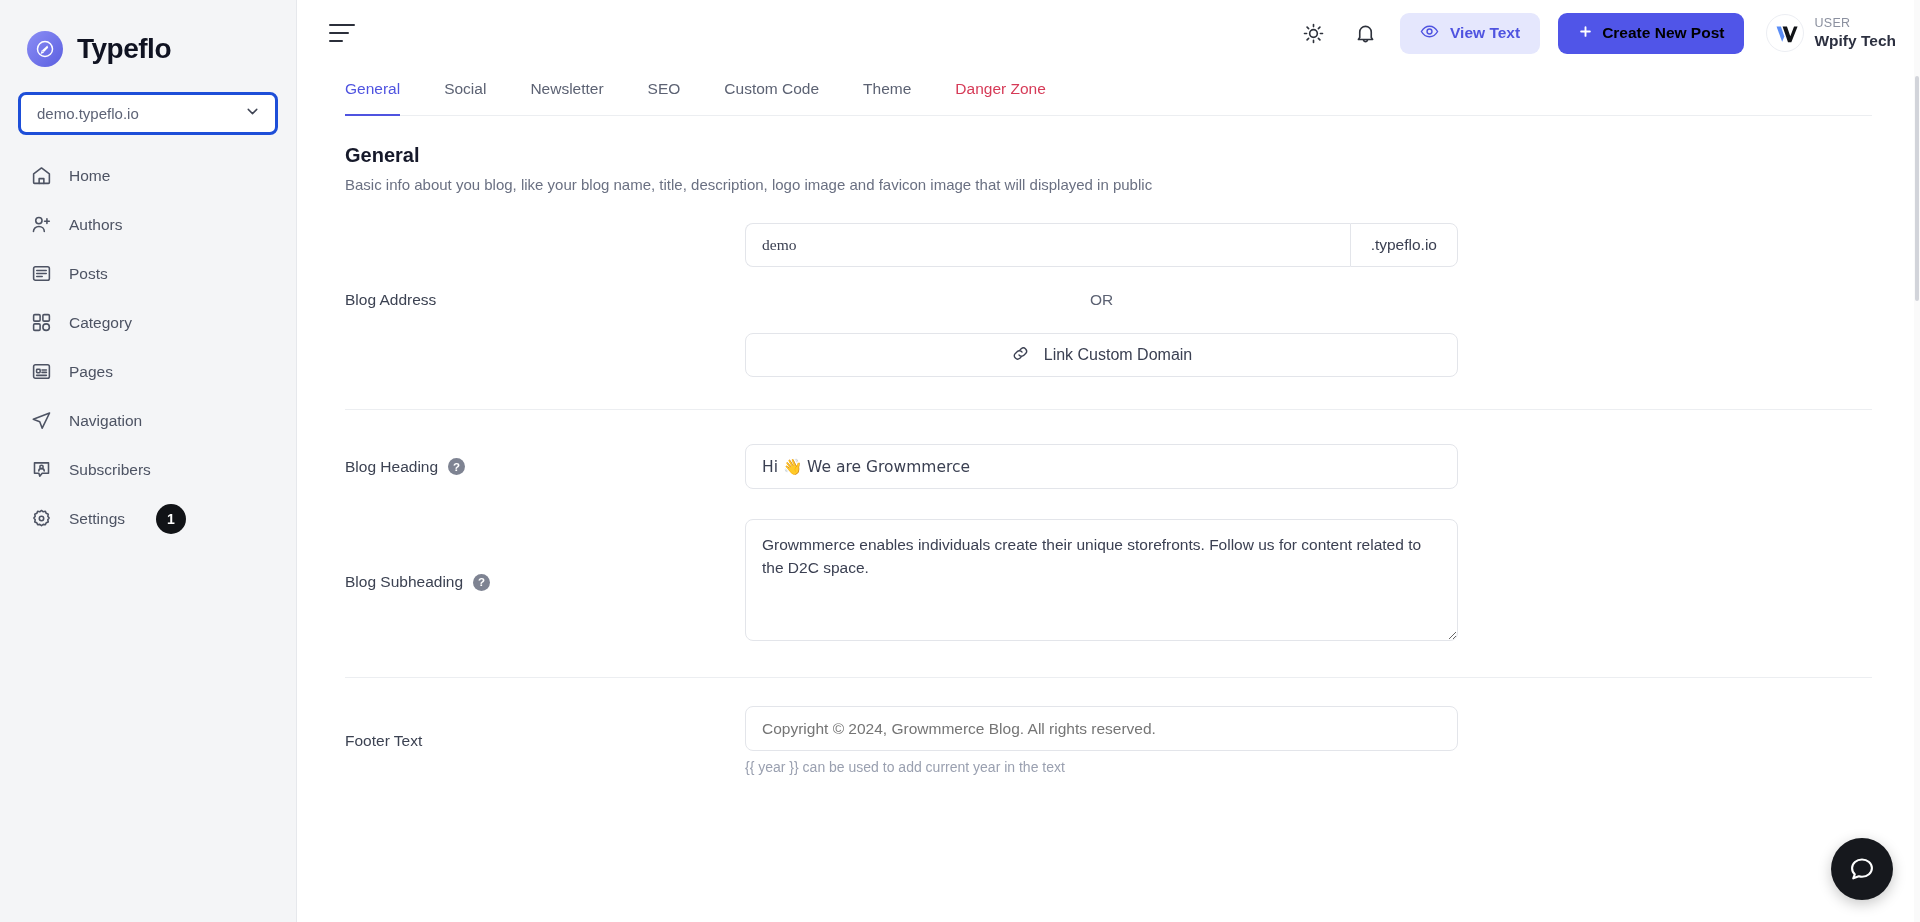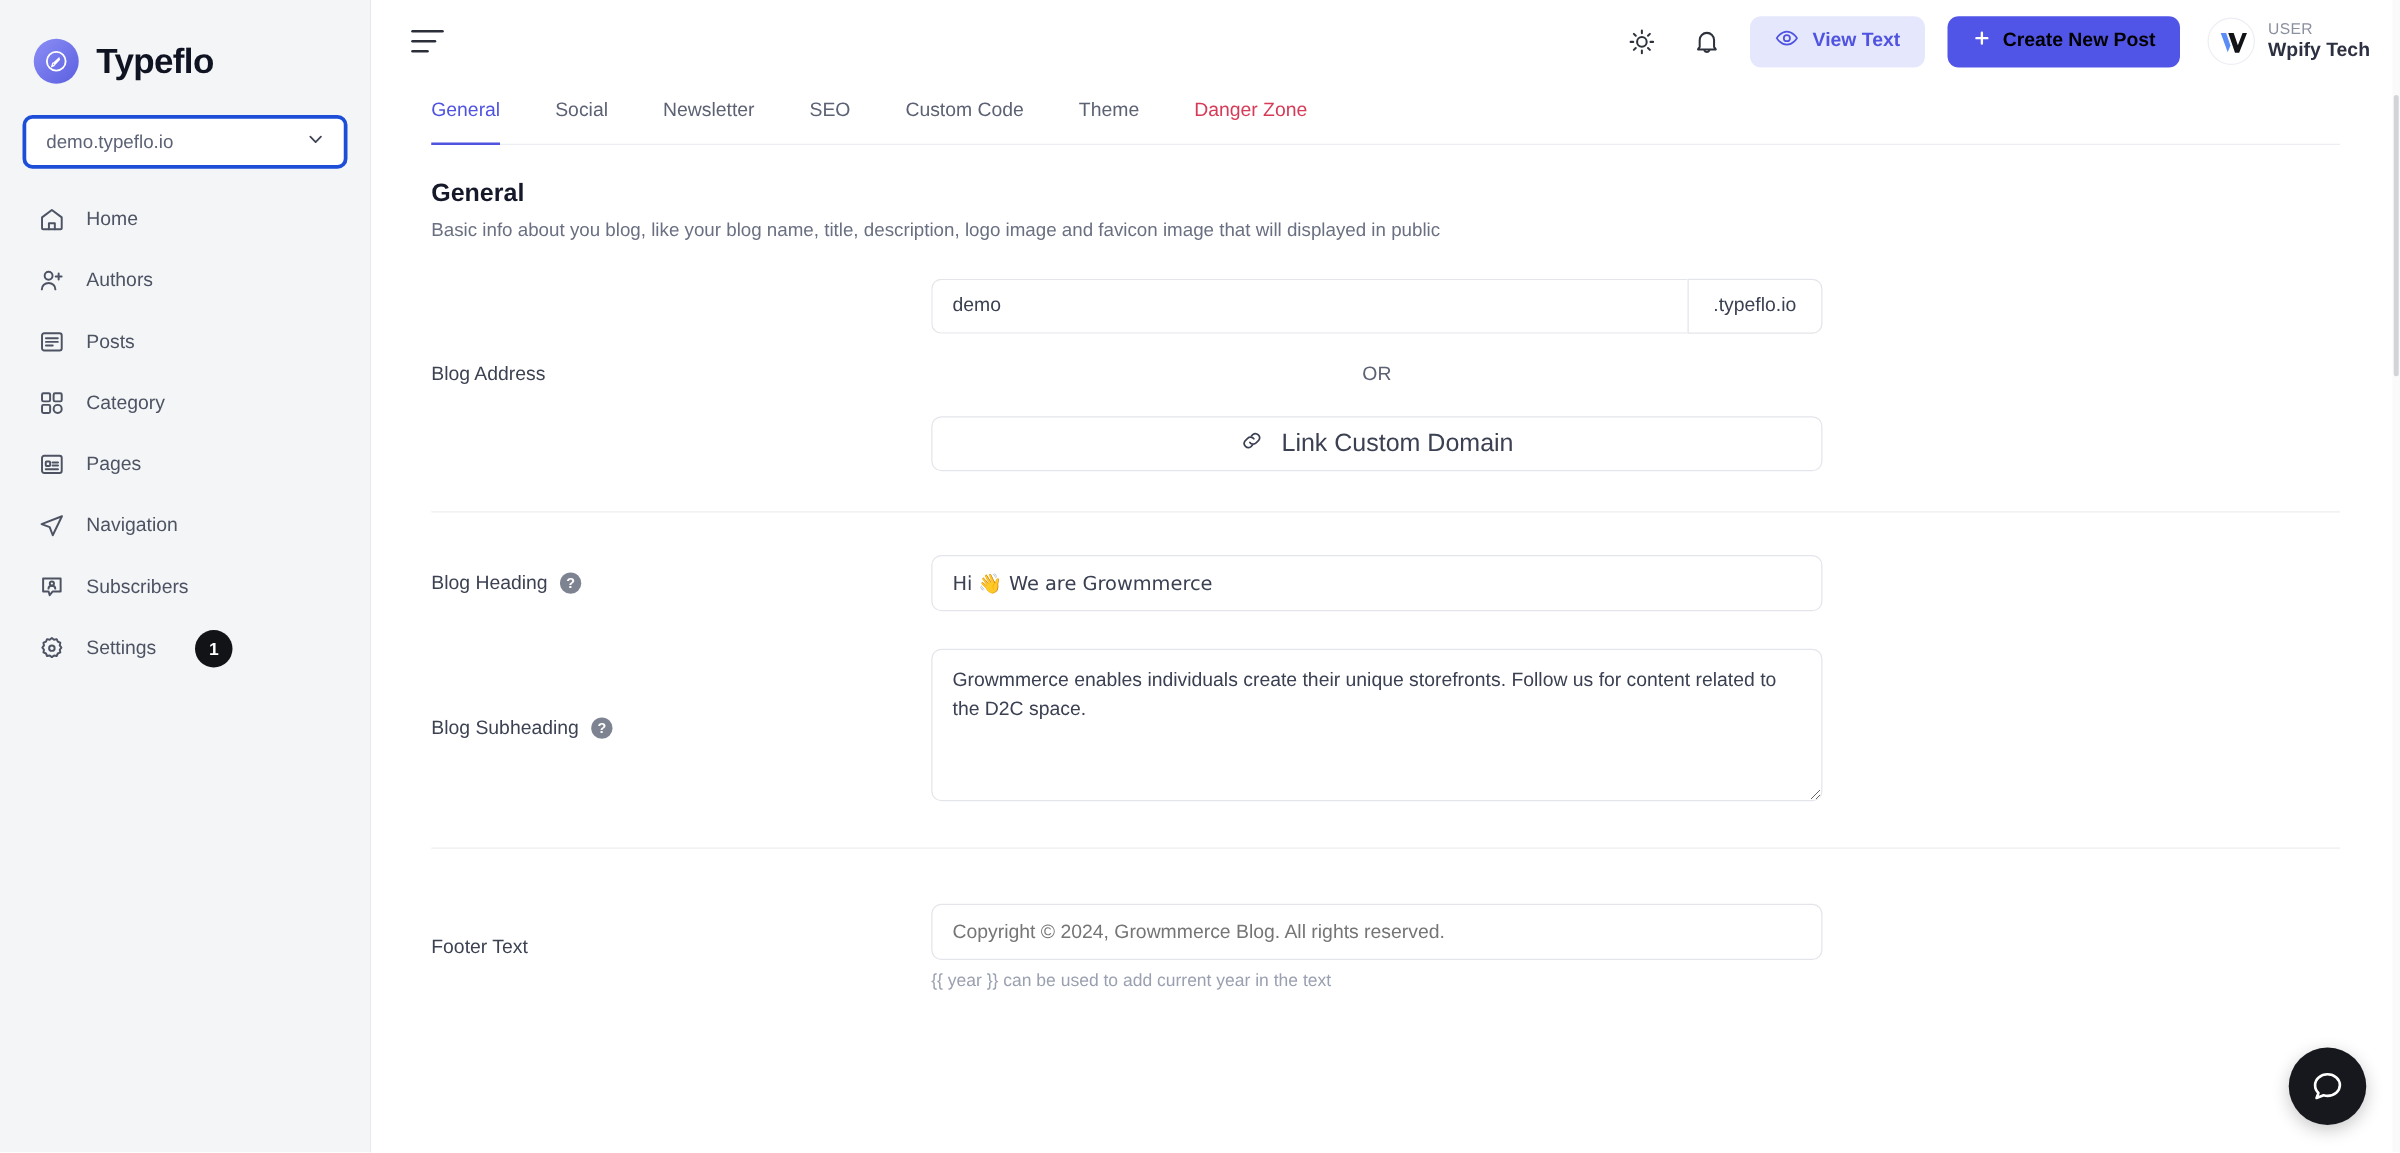--- a/index.html
+++ b/index.html
@@ -128,54 +128,54 @@
     font-size:11.5px; font-weight:bold; display:flex; align-items:center; justify-content:center;
     flex:0 0 17px;
   }
   .row-field { flex:1; }
 
   .addr-block { padding-top: 30px; }
   .addr-input-wrap { display:flex; width: 713px; }
   .addr-input {
     flex:1; height:44px; border:1px solid #e3e5ea; border-right:none;
     border-radius: 8px 0 0 8px; padding: 0 16px; font-size:15.5px; color:#3b4052;
-    font-family:Liberation Sans, sans-serif; outline:none; background:#fff;
+    font-family:Liberation Serif, serif; outline:none; background:#fff;
   }
   .addr-suffix {
     height:44px; min-width:100px; border:1px solid #e3e5ea; border-radius:0 8px 8px 0;
     background:#fff; display:flex; align-items:center; justify-content:center;
     padding: 0 20px; font-size:15.5px; color:#3b4052;
   }
   .or-text { text-align:center; font-size:15.5px; color:#5c6273; margin: 24px 0 0 0; width:713px; }
   .btn-link-domain {
     margin-top: 24px; width: 713px; height: 44px;
     border:1px solid #e3e5ea; border-radius:8px; background:#fff;
     display:flex; align-items:center; justify-content:center; gap:14px;
-    font-size:20px; color:#3b4052; cursor:pointer;
+    font-size:16px; color:#3b4052; cursor:pointer;
     font-family:"Liberation Sans", sans-serif;
   }
 
   .divider { height:1px; background:#eceef1; margin: 32px 0 0 0; }
 
   .text-input {
     width: 713px; height:45px; border:1px solid #e3e5ea; border-radius:8px;
     padding: 0 16px; font-size:15.5px; color:#3b4052; background:#fff;
     font-family:"Liberation Sans", sans-serif; outline:none;
   }
   .text-area {
     width: 713px; height:122px; border:1px solid #e3e5ea; border-radius:8px;
     padding: 13px 16px; font-size:15.5px; color:#3b4052; background:#fff;
     font-family:"Liberation Sans", sans-serif; outline:none; resize:vertical; line-height:1.5;
   }
   .input-placeholder { color:#8d93a4; }
   .hint-text { font-size:14px; color:#9aa0b0; margin-top:8px; }
 
   .row-heading { margin-top: 34px; align-items:center; }
   .row-sub { margin-top: 30px; align-items:center; }
-  .row-footer { margin-top: 44px; align-items:center; }
+  .row-footer { margin-top: 28px; align-items:center; }
 
   
   .chat-fab {
     position:absolute; right: 27px; bottom: 22px;
     width: 62px; height:62px; border-radius:50%;
     background:#16181d; display:flex; align-items:center; justify-content:center;
     cursor:pointer; box-shadow:0 4px 14px rgba(0,0,0,0.22);
   }
   
   .scroll-rail {

